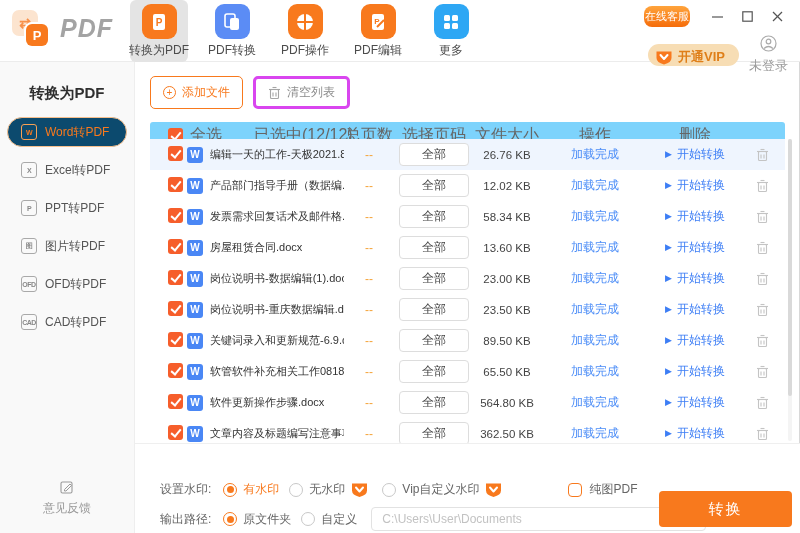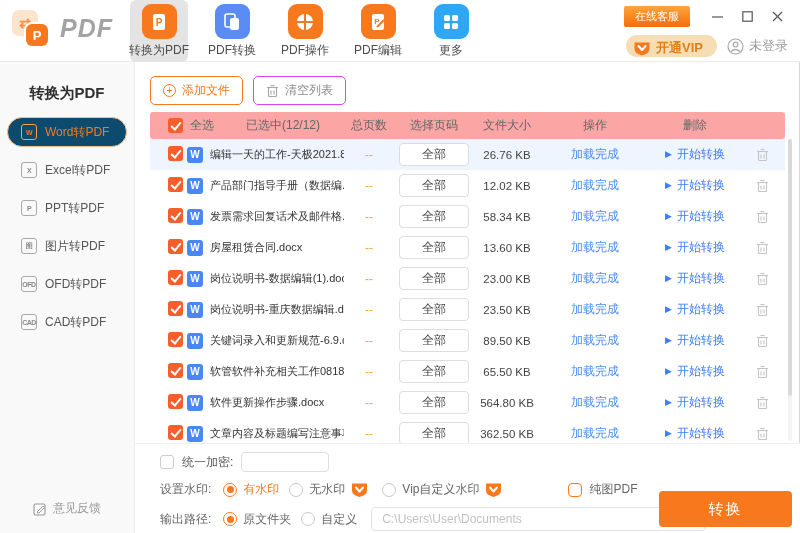--- a/index.html
+++ b/index.html
@@ -27,56 +27,56 @@
   .tab-icon { width:35px; height:35px; border-radius:9px; display:flex; align-items:center;
               justify-content:center; }
   .bg-orange { background:#f8791d; }
   .bg-blue { background:#5b8cf5; }
   .bg-sky { background:#2ea7f4; }
   .tab-label { font-size:12px; color:#4c4c4c; white-space:nowrap; }
   .top-right { position:absolute; right:8px; top:6px; display:flex; flex-direction:column;
                align-items:flex-end; gap:8px; }
   .tr-row1 { display:flex; align-items:center; }
   .badge-support { background:linear-gradient(180deg,#ffa43c,#f56c0a); color:#fff; font-size:11px;
-                   padding:3px 11px; border-radius:2px; margin-right:12px; }
+                   padding:3px 1px; border-radius:8px; margin-right:12px; }
   .win-btn { width:30px; height:18px; display:flex; align-items:center; justify-content:center; }
   .tr-row2 { display:flex; align-items:center; gap:10px; padding-right:4px; }
   .vip-pill { display:flex; align-items:center; gap:5px; background:#f7ddb4; border-radius:15px;
               padding:4px 14px 0 7px; color:#df7f19; font-size:13px; font-weight:bold; }
-  .login { display:flex; align-items:center; gap:5px; color:#9b9b9b; font-size:13px; }
+  .login { display:flex; align-items:center; gap:5px; color:#9b9b9b; font-size:13px;flex-direction:column; }
 
   
   .sidebar { position:absolute; left:0; top:62px; bottom:0; width:135px; background:#f9f9f9;
              border-right:1px solid #eeeeee; }
   .side-title { margin:22px 0 14px; text-align:center; font-size:15px; font-weight:bold; color:#2f2f2f; }
   .side-item { height:30px; margin:8px 7px; display:flex; align-items:center; gap:8px;
                padding-left:13px; font-size:12px; color:#555; border:1px solid transparent;
                border-radius:16px; }
   .side-item.active { background:#0c4a6e; border-color:#f6bf8d; color:#f8791d; }
   .side-badge { width:16px; height:16px; border:1px solid #a9a9a9; border-radius:3px; font-size:7px;
                 font-weight:bold; display:flex; align-items:center; justify-content:center;
                 color:#888; flex:none; letter-spacing:-0.5px; }
   .side-item.active .side-badge { border-color:#f8a154; color:#f8791d; }
   .feedback { position:absolute; bottom:16px; left:0; right:0; display:flex; justify-content:center;
-              align-items:center; gap:6px; color:#999; font-size:12px; }
+              align-items:center; gap:6px; color:#999; font-size:12px;flex-direction:column; }
 
   
   .content { position:absolute; left:135px; top:62px; right:0; bottom:0; }
   .toolbar { position:absolute; top:14px; left:15px; display:flex; gap:10px; }
   .btn { display:flex; align-items:center; gap:6px; font-size:12px; border-radius:5px;
          padding:5px 12px; background:#fff; }
   .btn-add { border:1px solid #f8791d; color:#f8791d; }
-  .btn-clear { border:1px solid #d946ef; color:#8b8b8b; }
+  .btn-clear { border:3px solid #d946ef; color:#8b8b8b; }
   .plus-circle { width:13px; height:13px; border:1px solid #f8791d; border-radius:50%; font-size:10px;
                  line-height:10px; display:flex; align-items:center; justify-content:center; }
 
   .grid { display:grid; grid-template-columns:34px 160px 50px 80px 66px 110px 90px 45px;
           align-items:center; }
-  .thead { position:absolute; top:50px; left:15px; right:15px; height:27px; background:#fca5a5;
-           border-radius:3px; font-size:12px; color:#666; }
+  .thead { position:absolute; top:60px; left:15px; right:15px; height:27px; background:#7dd3fc;
+           border-radius:3px; font-size:16px; color:#666; }
   .th-check { grid-column:1 / span 2; display:flex; align-items:center; white-space:nowrap; }
   .th-check .cb { margin-left:18px; }
   .th-selall { margin-left:7px; }
   .th-selected { margin-left:32px; }
   .tc { text-align:center; }
 
   .list { position:absolute; top:77px; left:15px; right:15px; bottom:90px; overflow:hidden; }
   .trow { height:31px; font-size:12px; color:#333; }
   .trow.active { background:#eff5fe; }
   .td-check { padding-left:18px; }
@@ -570,25 +570,20 @@
             </svg>
     </div>
   </div>
 </div>
     <div class="vscroll">
       <div class="vthumb"></div>
     </div>
 
     <div class="footer">
 
-      <div class="frow frow-enc">
-        <span class="cbx"></span>
-        <span>统一加密:</span>
-        <input class="enc-input" type="text" style="">
-      </div>
 
       <div class="frow frow-wm">
         <span class="flabel">设置水印:</span>
         <span class="radio">
           <span class="rd checked"></span>
           <span class="lbl-orange">有水印</span>
         </span>
         <span class="radio">
           <span class="rd"></span>
           <span>无水印</span>

